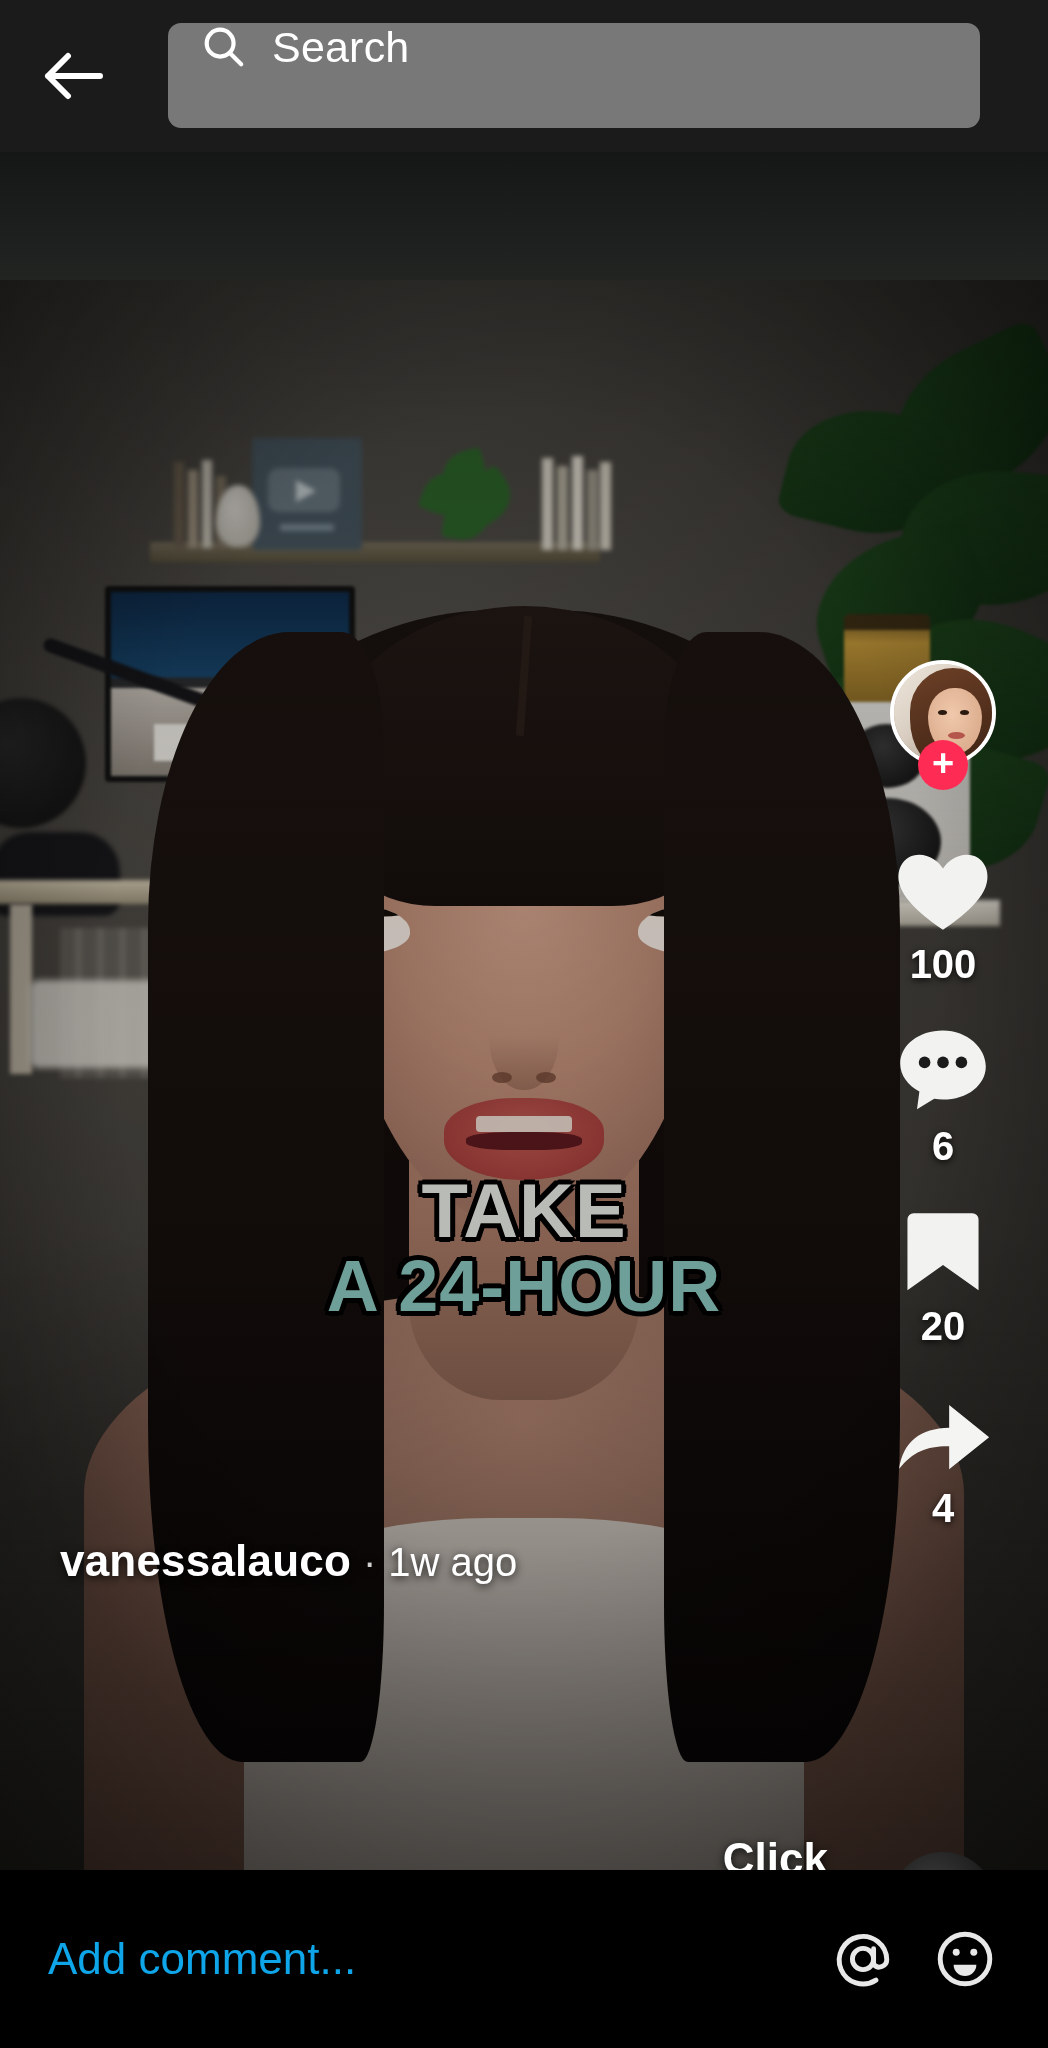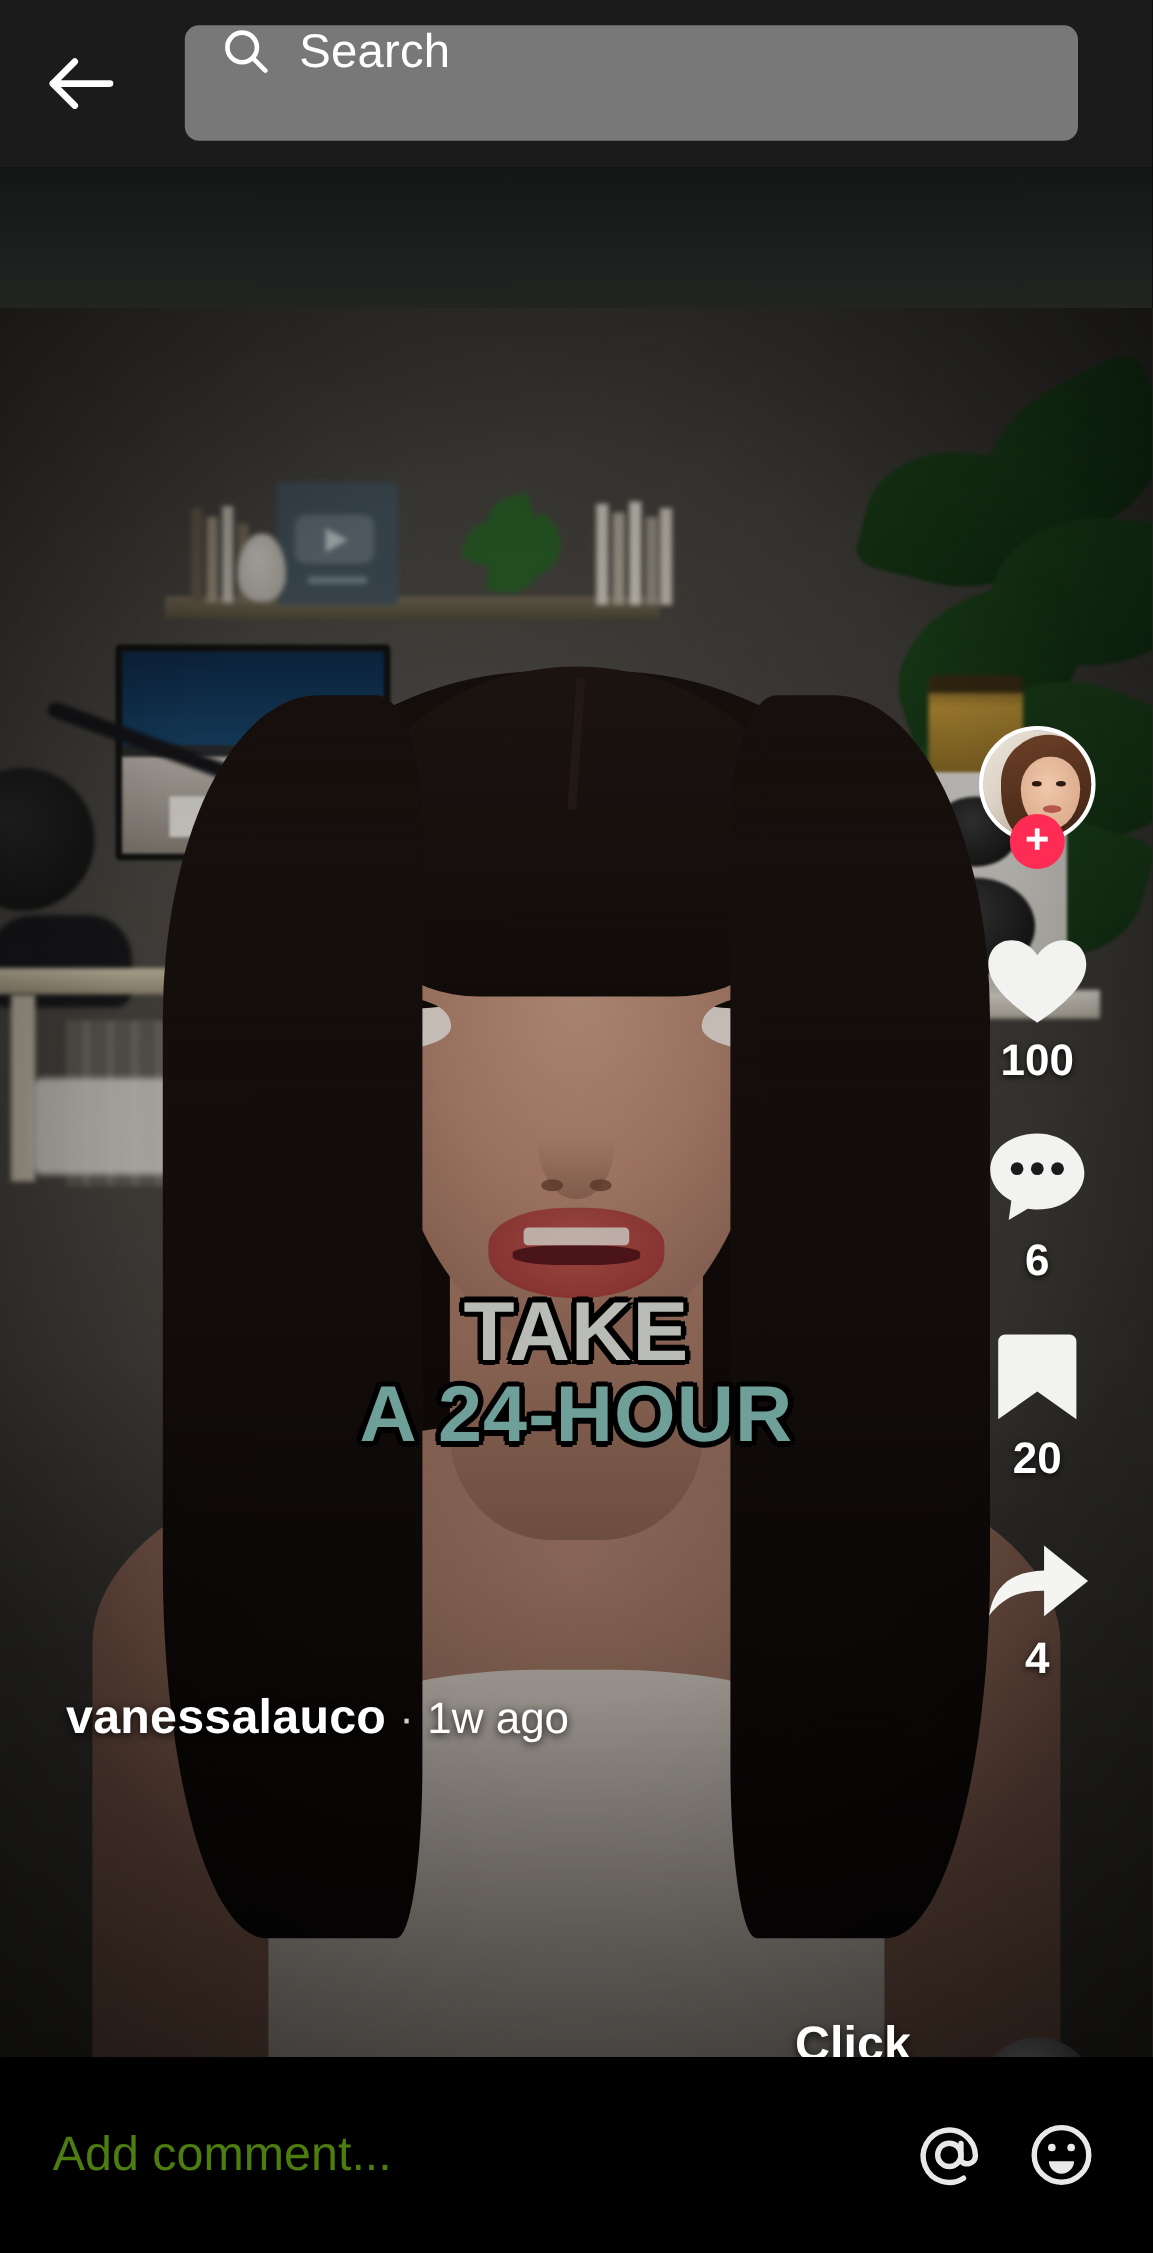--- a/index.html
+++ b/index.html
@@ -463,21 +463,21 @@
 
   
   .commentbar {
     position:absolute; left:0; bottom:0; width:1048px; height:178px;
     background:#000;
     display:flex; align-items:center;
     z-index:40;
   }
   .c-input {
     margin-left:48px;
-    color:#4d7c0f; font-size:44px;
+    color:#0ea5e9; font-size:44px;
     flex:1; cursor:text;
   }
   .c-icons { display:flex; align-items:center; gap:40px; margin-right:52px; }
   .c-ico { width:62px; height:62px; cursor:pointer; }
 </style>
 </head>
 <body>
 
 <div id="app">
 

